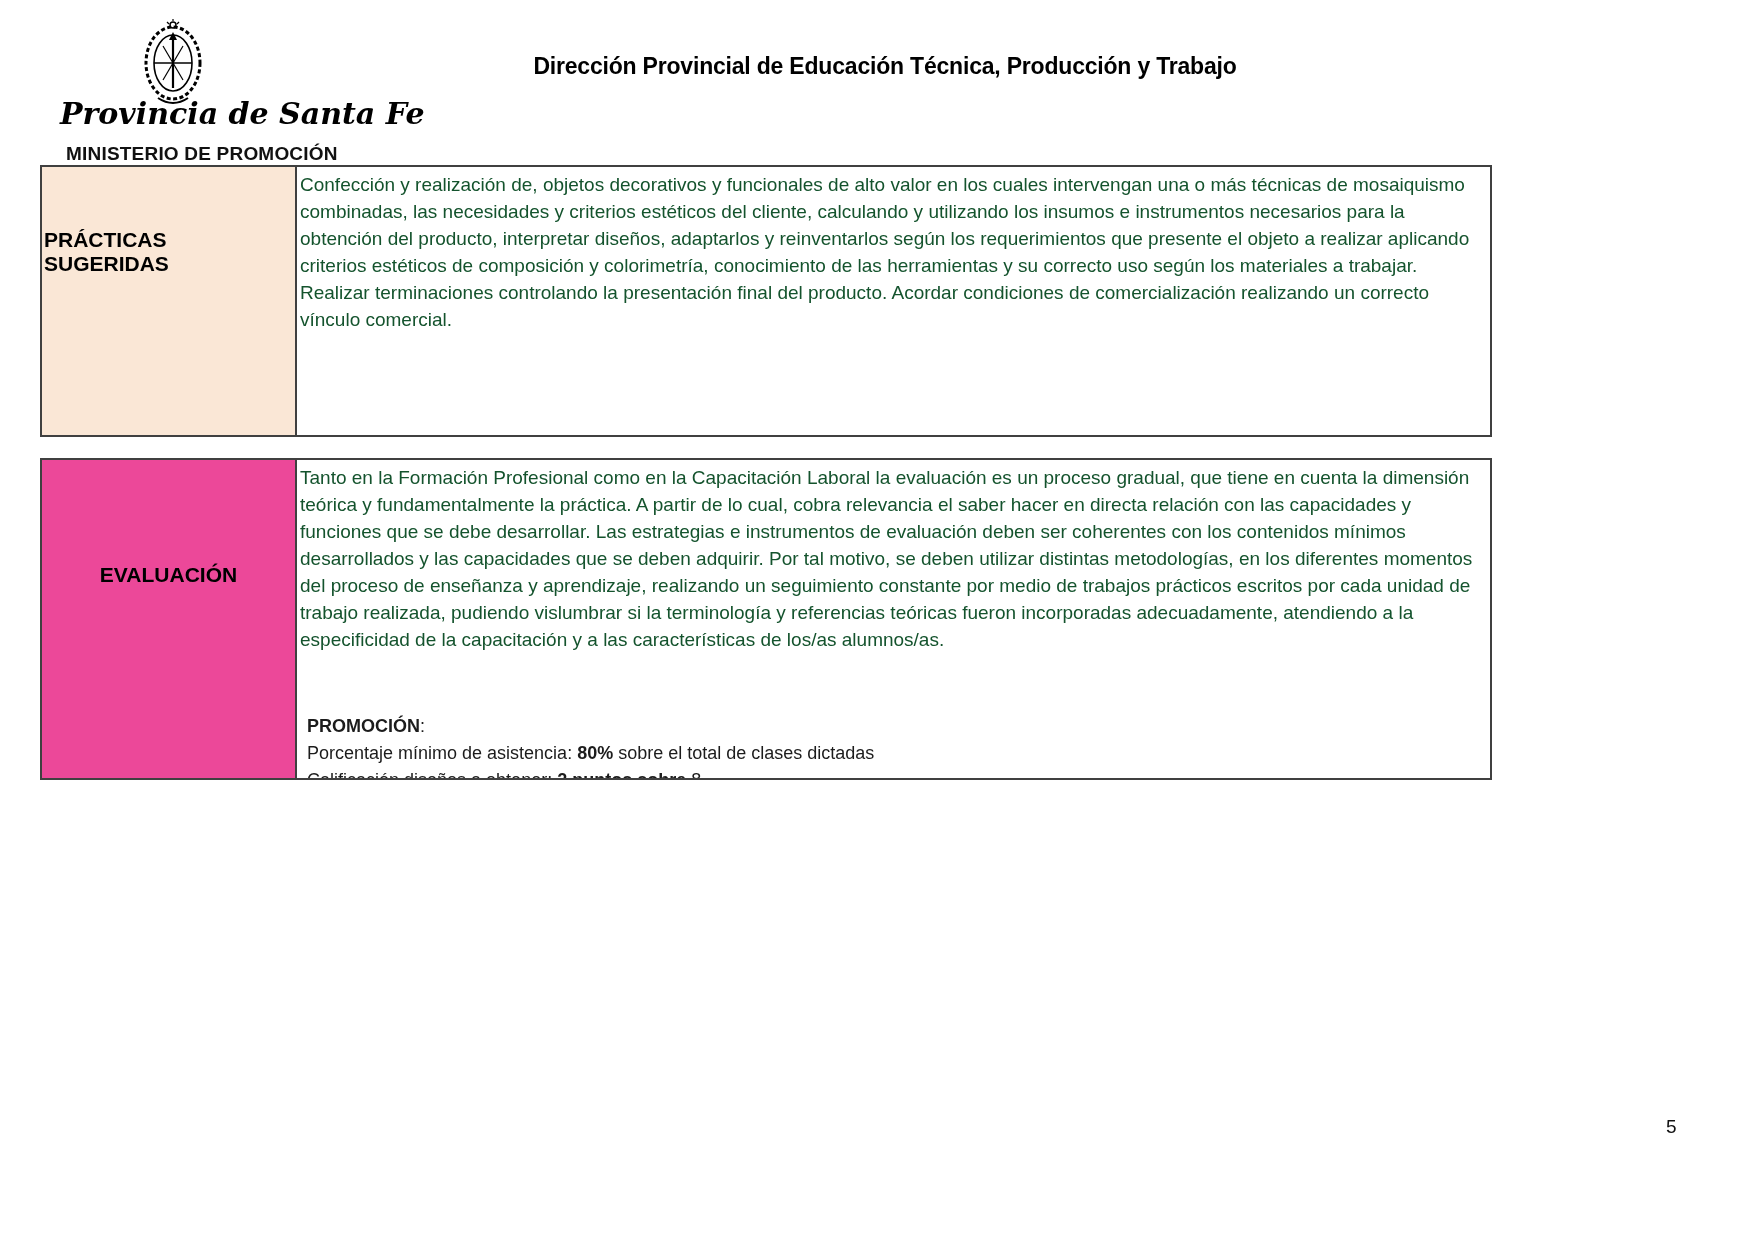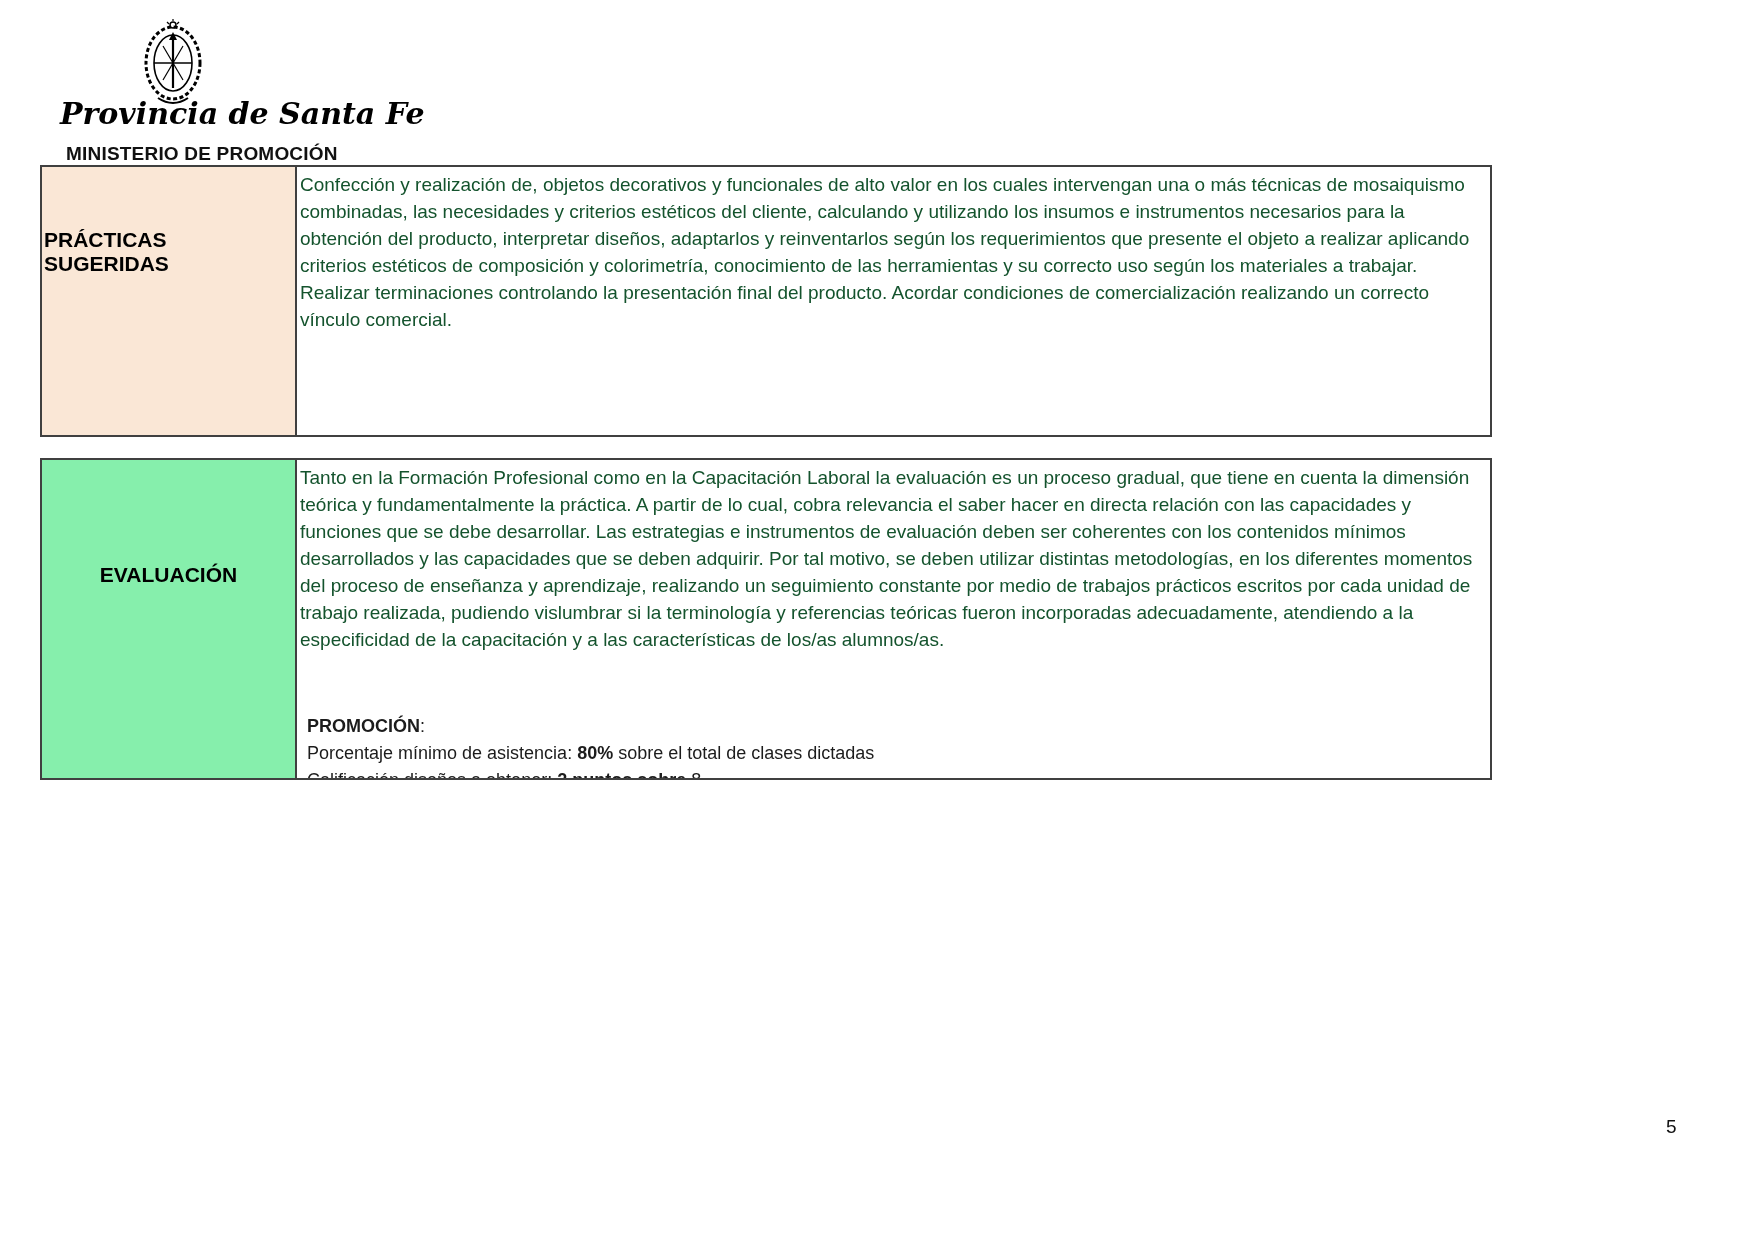--- a/index.html
+++ b/index.html
@@ -85,31 +85,32 @@
     <line x1="23" y1="28" x2="43" y2="62" stroke="#000" stroke-width="1.2"></line>
     <line x1="43" y1="28" x2="23" y2="62" stroke="#000" stroke-width="1.2"></line>
     <path d="M18 80 Q33 90 48 80" fill="none" stroke="#000" stroke-width="2"></path>
   </svg>
 
   <div class="province-script">Provincia de Santa Fe</div>
 
   <div class="ministry">MINISTERIO DE PROMOCIÓN</div>
 
   <div class="titles">
+    <div class="t-line">Dirección Provincial de Educación Técnica, Producción y Trabajo</div>
   </div>
 
   <div class="tbl tbl-practicas">
     <div class="label-cell" style="background:#FAE7D6;">PRÁCTICAS SUGERIDAS</div>
     <div class="content-cell">
       <div class="body-text">Confección y realización de, objetos decorativos y funcionales de alto valor en los cuales intervengan una o más técnicas de mosaiquismo combinadas, las necesidades y criterios estéticos del cliente, calculando y utilizando los insumos e instrumentos necesarios para la obtención del producto, interpretar diseños, adaptarlos y reinventarlos según los requerimientos que presente el objeto a realizar aplicando criterios estéticos de composición y colorimetría, conocimiento de las herramientas y su correcto uso según los materiales a trabajar. Realizar terminaciones controlando la presentación final del producto. Acordar condiciones de comercialización realizando un correcto vínculo comercial.</div>
     </div>
   </div>
 
   <div class="tbl tbl-evaluacion">
-    <div class="label-cell" style="background:#86efac;">EVALUACIÓN</div>
+    <div class="label-cell" style="background:#ec4899;">EVALUACIÓN</div>
     <div class="content-cell">
       <div class="body-text">Tanto en la Formación Profesional como en la Capacitación Laboral la evaluación es un proceso gradual, que tiene en cuenta la dimensión teórica y fundamentalmente la práctica. A partir de lo cual, cobra relevancia el saber hacer en directa relación con las capacidades y funciones que se debe desarrollar. Las estrategias e instrumentos de evaluación deben ser coherentes con los contenidos mínimos desarrollados y las capacidades que se deben adquirir. Por tal motivo, se deben utilizar distintas metodologías, en los diferentes momentos del proceso de enseñanza y aprendizaje, realizando un seguimiento constante por medio de trabajos prácticos escritos por cada unidad de trabajo realizada, pudiendo vislumbrar si la terminología y referencias teóricas fueron incorporadas adecuadamente, atendiendo a la especificidad de la capacitación y a las características de los/as alumnos/as.</div>
       <div class="promo">
         <div><span class="b">PROMOCIÓN</span><span>:</span></div>
         <div><span>Porcentaje mínimo de asistencia: </span><span class="b">80%</span><span> sobre el total de clases dictadas</span></div>
         <div><span>Calificación diseños a obtener: </span><span class="b">2 puntos sobre</span><span> 8.</span></div>
       </div>
     </div>
   </div>
 

